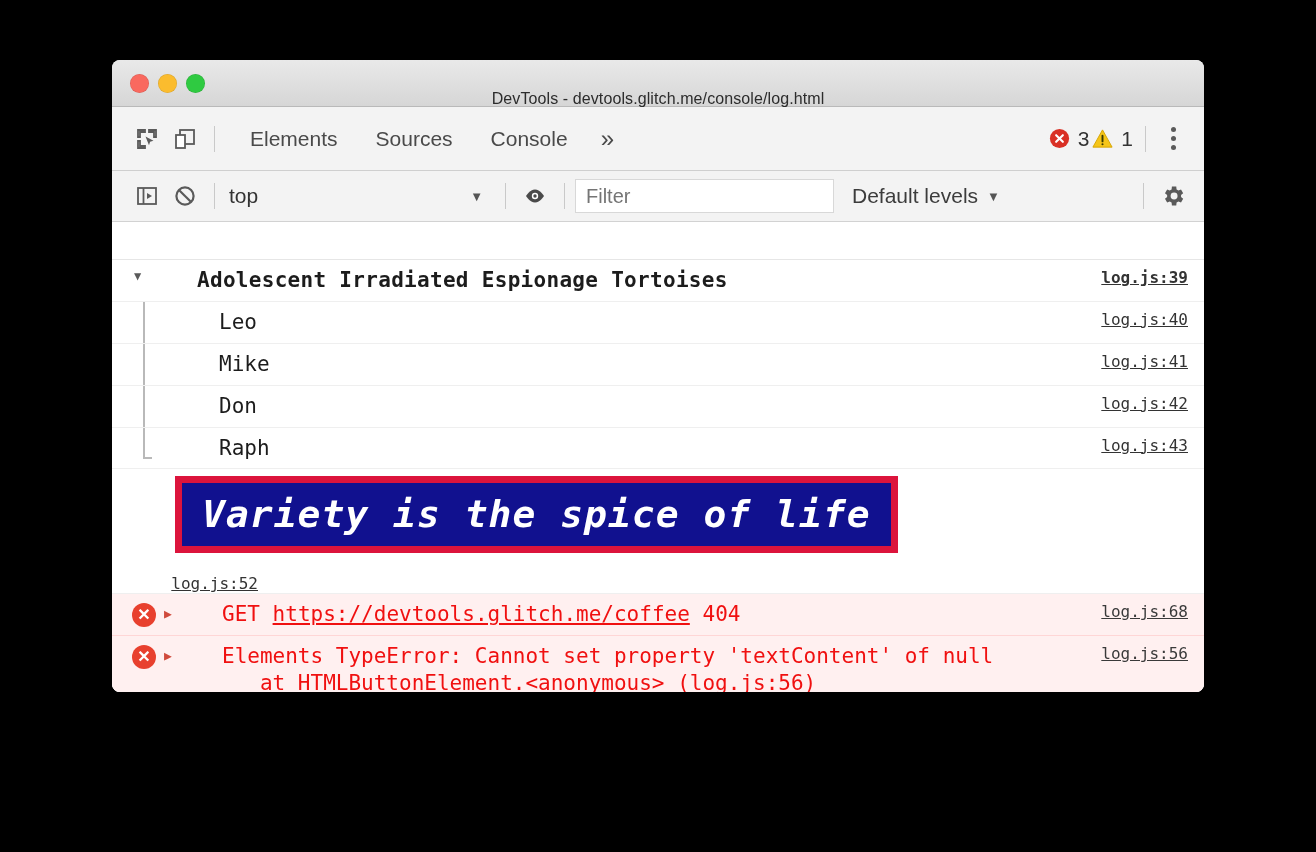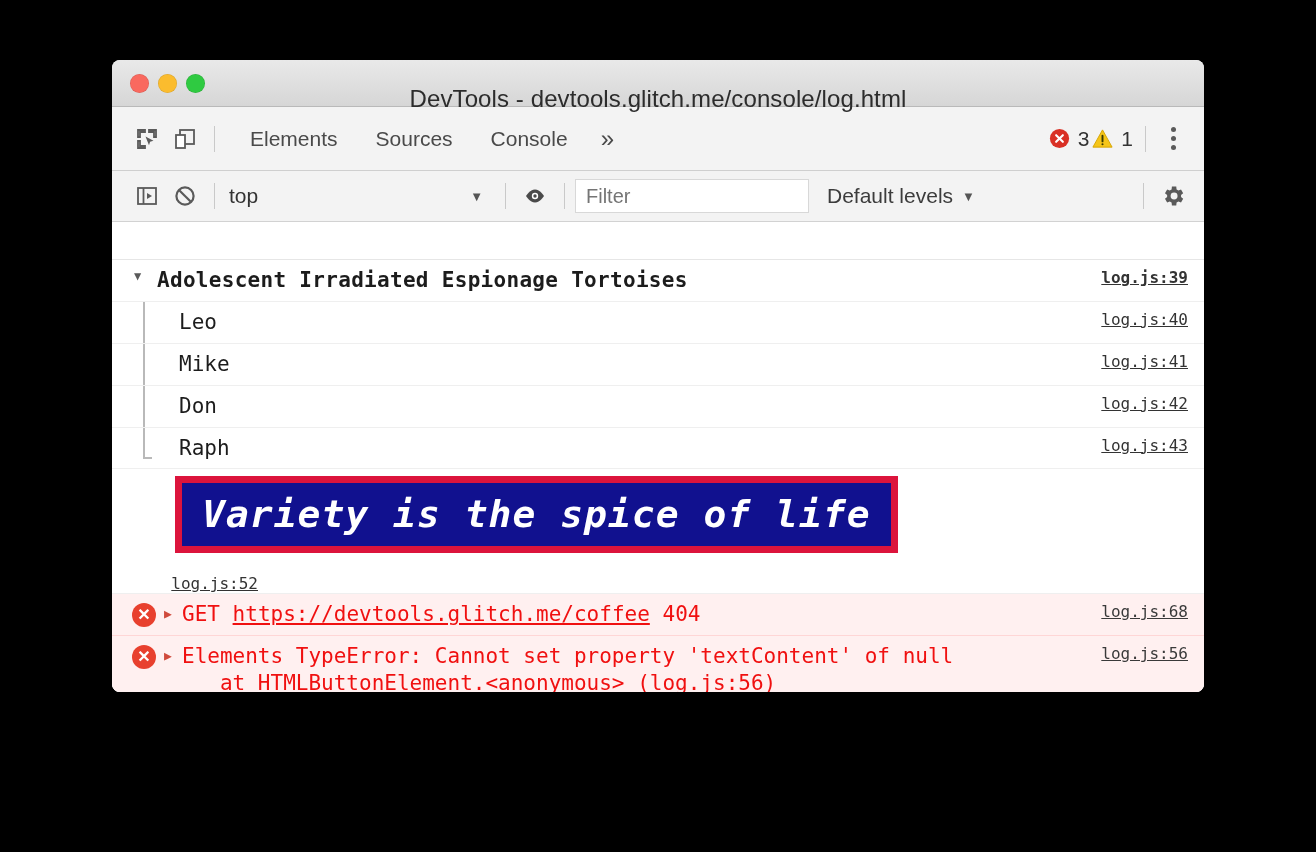--- a/index.html
+++ b/index.html
@@ -29,21 +29,21 @@
     border-bottom: 1px solid #b9b9b9;
     display: flex; align-items: center;
   }
   .lights { display: flex; gap: 9px; margin-left: 18px; }
   .light { width: 19px; height: 19px; border-radius: 50%; }
   .light.red    { background: #f9695f; box-shadow: inset 0 0 0 0.5px rgba(0,0,0,.13); }
   .light.yellow { background: #fbbc2e; box-shadow: inset 0 0 0 0.5px rgba(0,0,0,.13); }
   .light.green  { background: #2fca41; box-shadow: inset 0 0 0 0.5px rgba(0,0,0,.13); }
   #window-title {
     position: absolute; left: 0; right: 0; text-align: center;
-    font-size: 24px; color: #2c2c2c; letter-spacing: .1px;
+    font-size: 16px; color: #2c2c2c; letter-spacing: .1px;
     pointer-events: none;
     margin-top: 32px;
   }
 
   
   #tabbar {
     height: 64px;
     background: #f3f3f3;
     border-bottom: 1px solid #cfcfcf;
     display: flex; align-items: center;
@@ -86,21 +86,21 @@
     padding: 0 12px 0 16px;
   }
   #ctx-select {
     display: flex; align-items: center; justify-content: space-between;
     width: 270px; height: 34px; padding: 0 12px 0 4px;
     font-size: 21px; color: #333; cursor: pointer;
   }
   .caret { font-size: 13px; color: #555; }
   #filter-input {
     flex: 0 0 auto;
-    width: 234px; height: 34px;
+    width: 259px; height: 34px;
     background: #ffffff;
     border: 1px solid #d8d8d8;
     font-size: 20px; color: #8a8a8a;
     padding: 0 10px;
     font-family: "Liberation Sans", sans-serif;
     outline: none;
   }
   #levels {
     display: flex; align-items: center; gap: 9px;
     margin-left: 18px; font-size: 21px; color: #3c3c3c; cursor: pointer;
@@ -123,20 +123,21 @@
     padding-left: 22px; padding-right: 16px;
   }
   .row-cut { height: 11px; border-bottom: 1px solid #e6e6e6; overflow: hidden; }
   .row-text {
     flex: 1;
     font-size: 21px; line-height: 1.28;
     color: #1c1c1c;
     padding: 7px 0 7px 0;
     white-space: pre;
     overflow: hidden;
+    margin-left: 40px;
   }
   .src-link {
     font-size: 16px; color: #333;
     text-decoration: underline;
     padding: 8px 0 0 0;
     cursor: pointer;
     white-space: nowrap;
     min-width: 124px; text-align: right;
   }
 

